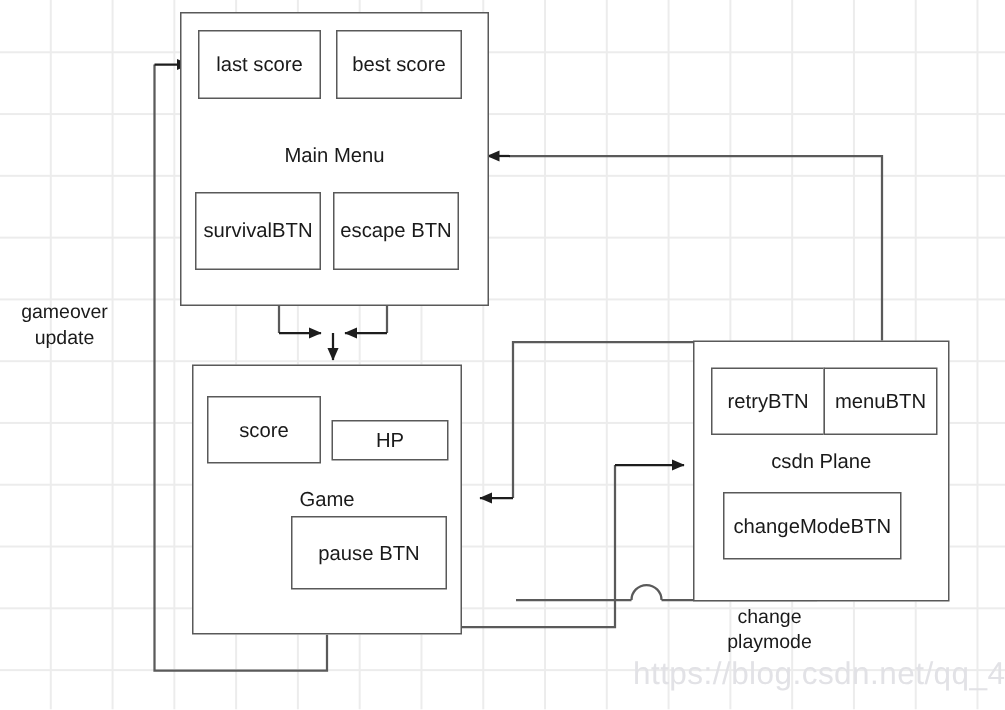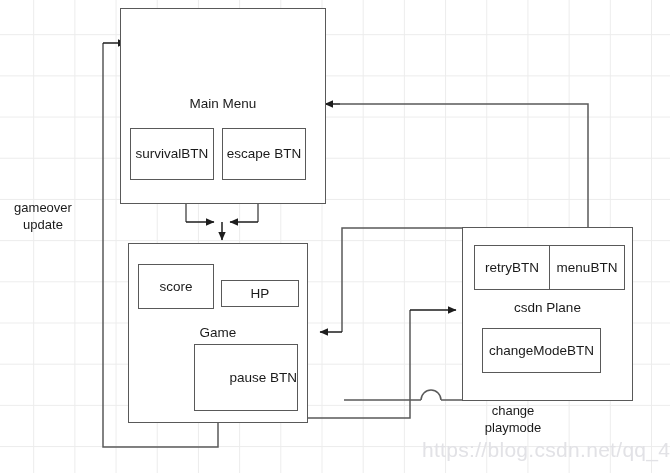--- a/index.html
+++ b/index.html
@@ -106,37 +106,43 @@
       <path d="M410,310 L456,310" stroke="#1d1d1d" marker-end="url(#ah)"></path>
 
       <path d="M544,373 L544,400 L441,400 M421,400 L344,400" stroke="#5a5a5a"></path>
       <path d="M421,400 A10,10 0 0 1 441,400" stroke="#5a5a5a"></path>
     </g>
   </svg>
 
   <div class="node container" style="left:120px; top:8px; width:206px; height:196px;"></div>
   <div class="container-label" style="left:120px; top:96px; width:206px;">Main Menu</div>
 
+  <div class="node leaf" style="left:132px; top:20px; width:82px; height:46px;">
+    <span>last score</span>
+  </div>
+  <div class="node leaf" style="left:224px; top:20px; width:84px; height:46px;">
+    <span>best score</span>
+  </div>
   <div class="node leaf" style="left:130px; top:128px; width:84px; height:52px;">
     <span>survivalBTN</span>
   </div>
   <div class="node leaf" style="left:222px; top:128px; width:84px; height:52px;align-items:center;">
     <span>escape BTN</span>
   </div>
 
   <div class="node container" style="left:128px; top:243px; width:180px; height:180px;"></div>
   <div class="container-label" style="left:128px; top:325px; width:180px;">Game</div>
 
   <div class="node leaf" style="left:138px; top:264px; width:76px; height:45px;">
     <span>score</span>
   </div>
   <div class="node leaf" style="left:221px; top:280px; width:78px; height:27px;text-align:center;">
     <span>HP</span>
   </div>
-  <div class="node leaf" style="left:194px; top:344px; width:104px; height:67px;justify-content:flex-end;">
+  <div class="node leaf" style="left:194px; top:344px; width:104px; height:49px;">
     <span>pause BTN</span>
   </div>
 
   <div class="node container" style="left:462px; top:227px; width:171px; height:174px;"></div>
   <div class="container-label" style="left:462px; top:300px; width:171px;">csdn Plane</div>
 
   <div class="node leaf" style="left:474px; top:245px; width:76px; height:45px;">
     <span>retryBTN</span>
   </div>
   <div class="node leaf" style="left:549px; top:245px; width:76px; height:45px;">

